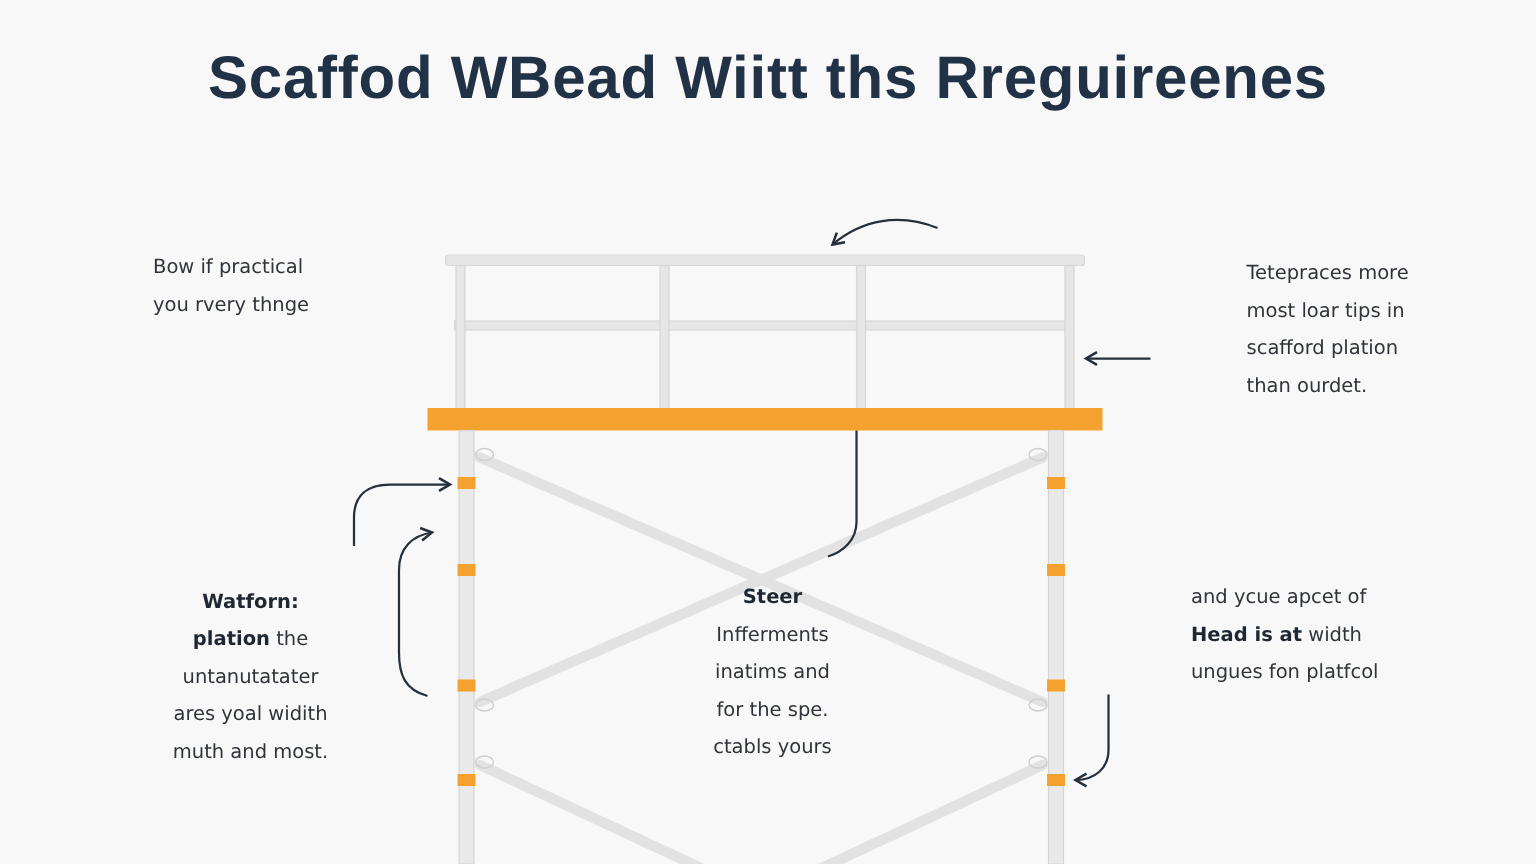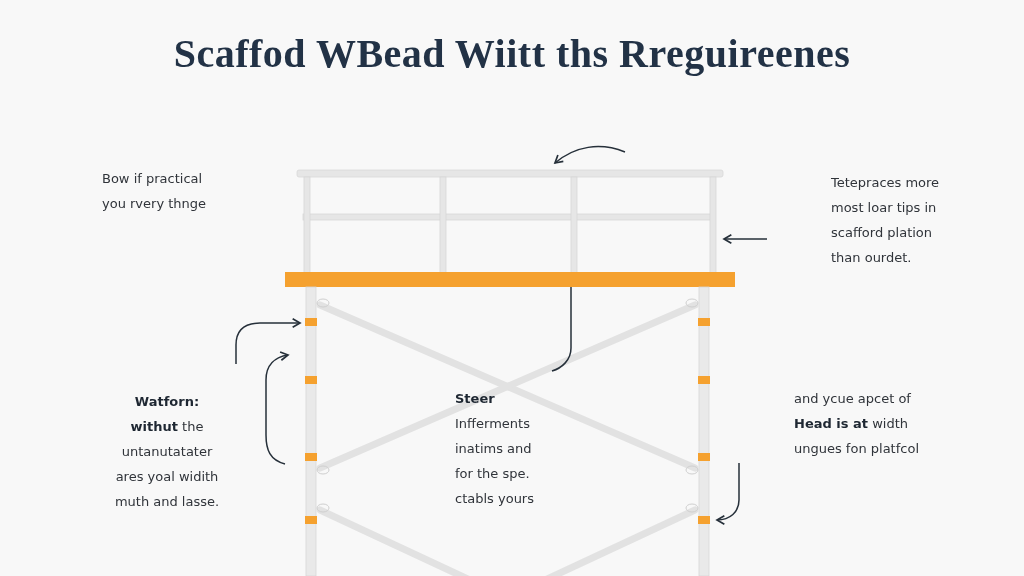--- a/index.html
+++ b/index.html
@@ -5,32 +5,32 @@
     html, body { margin: 0; padding: 0; }
     body {
       width: 1024px; height: 576px; overflow: hidden; position: relative;
       background: #f8f8f8;
       font-family: "DejaVu Sans", sans-serif;
       color: #2b2f36;
     }
     .title {
       position: absolute; left: 0; right: 0; top: 30px;
       text-align: center;
-      font-family: Liberation Serif, serif;
+      font-family: Liberation Sans, sans-serif;
       font-weight: bold; font-size: 40px; letter-spacing: 0.5px;
       color: #223246;
     }
     .note {
       position: absolute; font-size: 13px; line-height: 25px; color: #30343a;
     }
     .note .b { font-weight: bold; color: #1e2732; }
     #note-tl { left: 102px; top: 166px; width: 180px; }
     #note-tr { left: 791px; top: 170px; width: 200px; margin-left: 40px; }
     #note-bl { left: 92px; top: 389px; width: 150px; text-align: center; }
-    #note-c  { left: 455px; top: 386px; width: 120px; text-align: left; }
+    #note-c  { left: 455px; top: 386px; width: 120px; text-align: center; }
     #note-br { left: 794px; top: 386px; width: 200px; }
     svg.scaffold { position: absolute; left: 0; top: 0; }
   </style>
 </head>
 <body>
 
 <div class="title">Scaffod WBead Wiitt ths Rreguireenes</div>
 
 <svg class="scaffold" width="1024" height="576" viewBox="0 0 1024 576">
   <defs>
@@ -98,24 +98,24 @@
 
 <div class="note" id="note-tr">
   <div>Tetepraces more</div>
   <div>most loar tips in</div>
   <div>scafford plation</div>
   <div>than ourdet.</div>
 </div>
 
 <div class="note" id="note-bl">
   <div class="b">Watforn:</div>
-  <div><span class="b">withut</span><span> the</span></div>
+  <div><span class="b">plation</span><span> the</span></div>
   <div>untanutatater</div>
   <div>ares yoal widith</div>
-  <div>muth and lasse.</div>
+  <div>muth and most.</div>
 </div>
 
 <div class="note" id="note-c">
   <div class="b">Steer</div>
   <div>Infferments</div>
   <div>inatims and</div>
   <div>for the spe.</div>
   <div>ctabls yours</div>
 </div>
 

